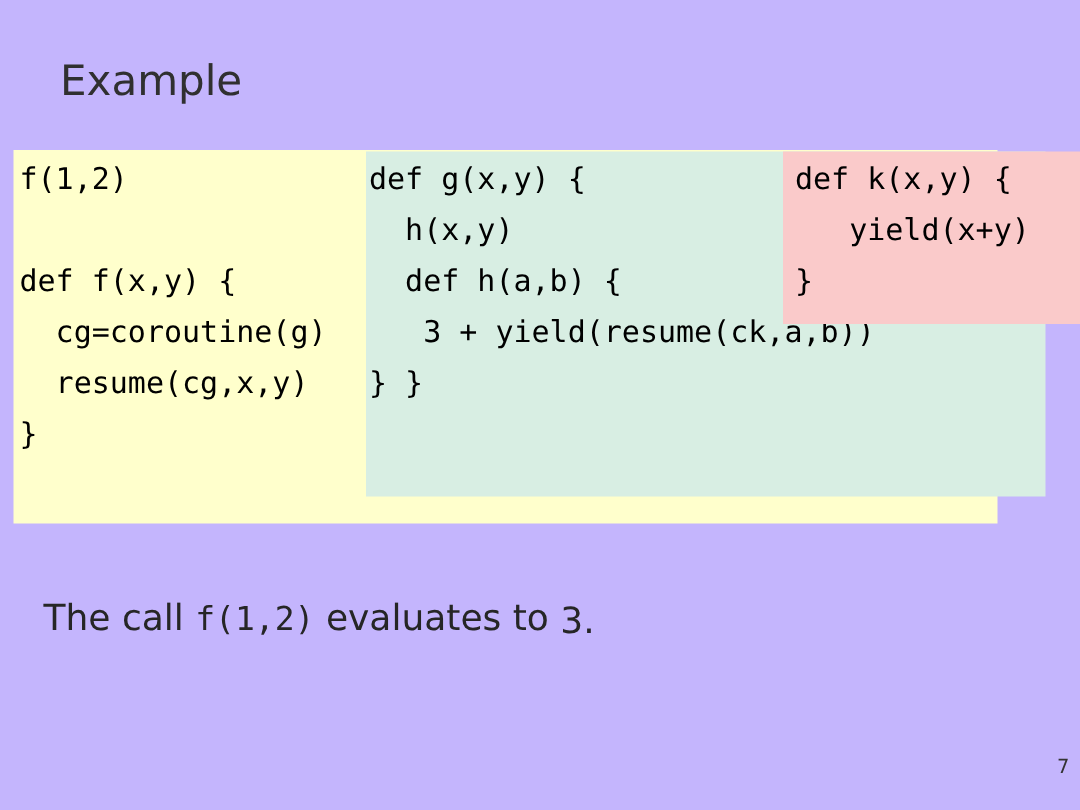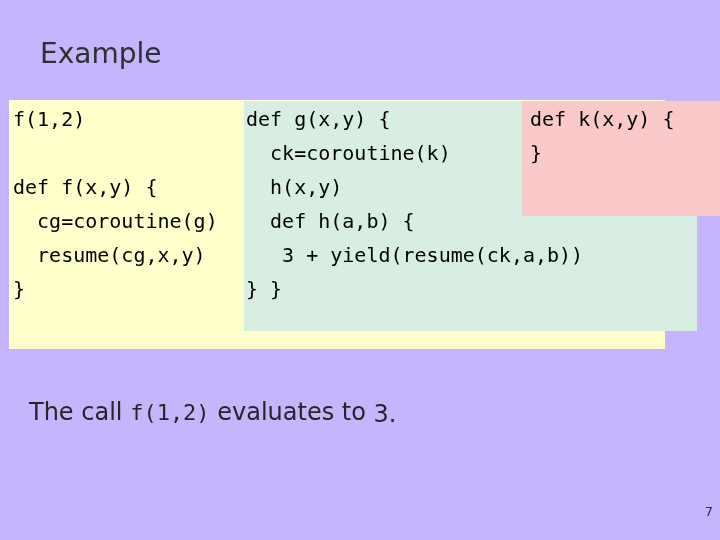--- a/index.html
+++ b/index.html
@@ -90,29 +90,29 @@
     <div class="code-line">f(1,2)</div>
     <div class="code-line"></div>
     <div class="code-line">def f(x,y) {</div>
     <div class="code-line">  cg=coroutine(g)</div>
     <div class="code-line">  resume(cg,x,y)</div>
     <div class="code-line">}</div>
   </div>
 
   <div class="code-block block-g" style="background: rgb(216, 238, 227);">
     <div class="code-line">def g(x,y) {</div>
-    <div class="code-line">  ck=coroutine(k)</div>
     <div class="code-line">  h(x,y)</div>
     <div class="code-line">  def h(a,b) {</div>
     <div class="code-line">   3 + yield(resume(ck,a,b))</div>
     <div class="code-line">} }</div>
   </div>
 
   <div class="code-block block-k" style="background: rgb(250, 202, 202);">
     <div class="code-line">def k(x,y) {</div>
+    <div class="code-line">   yield(x+y)</div>
     <div class="code-line">}</div>
   </div>
 
   <p class="caption"><span>The call </span><span class="mono">f(1,2)</span><span> evaluates to </span><span class="result">3.</span></p>
 
   <div class="page-number">7</div>
 
 </div>
 
 </body></html>

